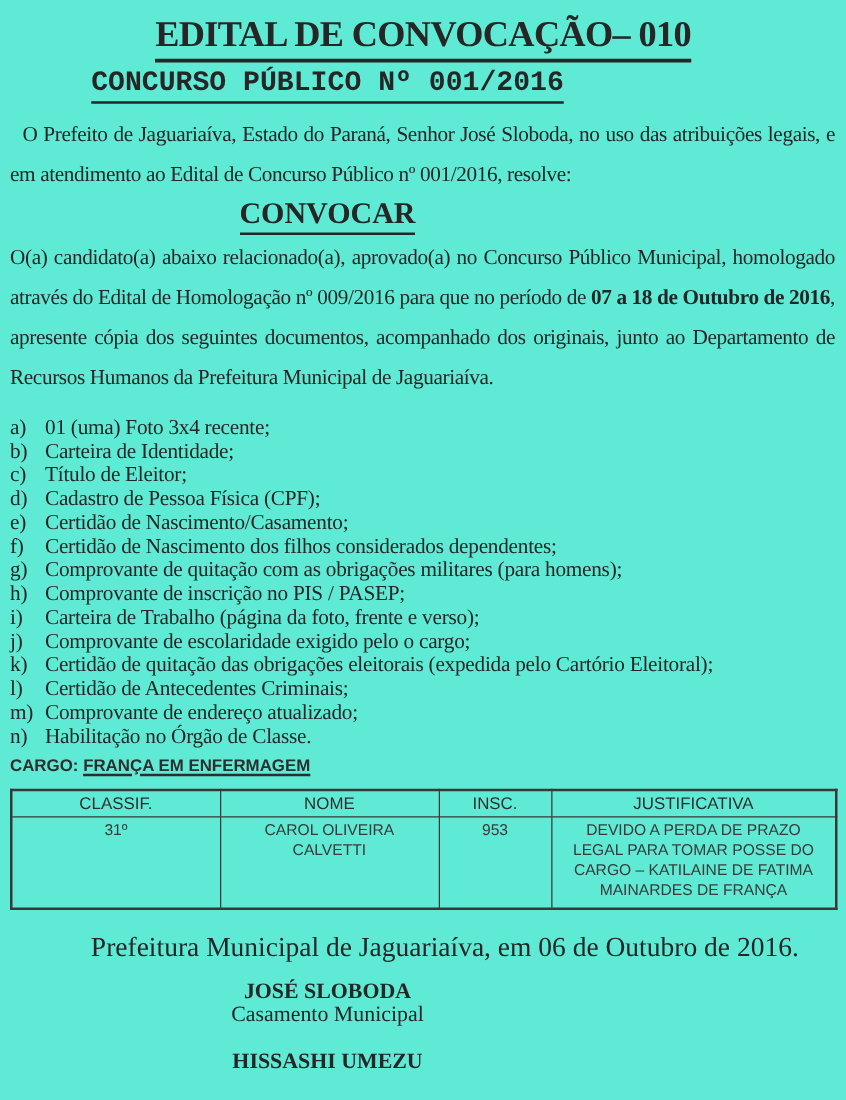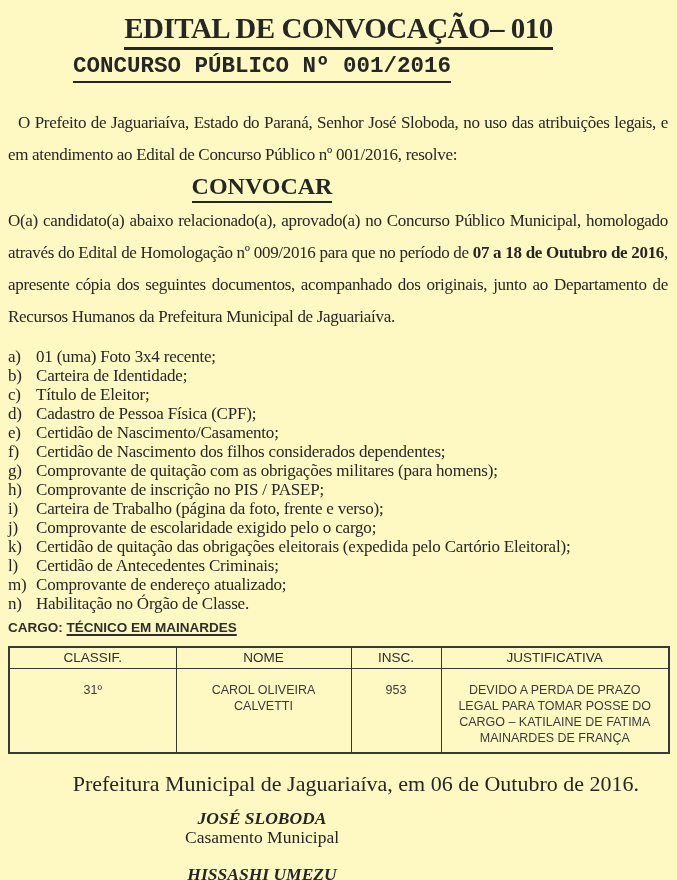--- a/index.html
+++ b/index.html
@@ -1,21 +1,21 @@
 <!DOCTYPE html>
 <html><head>
 <meta charset="utf-8">
 <style>
   html, body { margin:0; padding:0; background:#ffffff; }
   .page {
     position: relative;
     width: 677px;
     height: 880px;
     margin: 0;
-    background: #fef9c3;
+    background: #5eead4;
     font-family: "Liberation Serif", serif;
     color: #262626;
     overflow: hidden;
   }
   
   .title-wrap { text-align: center; margin-top: 13px; }
   .doc-title {
     display: inline-block;
     font-size: 29px;
     font-weight: bold;
@@ -36,21 +36,21 @@
     line-height: 1.15;
     font-family: Liberation Mono, monospace;
   }
   .para {
     margin: 0 9px 0 8px;
     font-size: 17px;
     letter-spacing: -0.3px;
     line-height: 32px;
     text-align: justify;
   }
-  .para.intro { margin-top: 24px; text-indent: 10px; }
+  .para.intro { margin-top: 9px; text-indent: 10px; }
   .convocar-wrap { margin-top: 2px; line-height: 32px; }
   .convocar {
     display: inline-block;
     font-size: 24px;
     font-weight: bold;
     border-bottom: 2.5px solid #262626;
     padding-bottom: 1px;
     line-height: 1.15;
   }
   .hl-bold-underline {
@@ -89,36 +89,36 @@
     font-weight: normal;
     padding: 2px 2px 3px;
     color: #2e2e2e;
   }
   table.doc-table td {
     border: 1.5px solid #383838;
     vertical-align: top;
     text-align: center;
     font-size: 12.5px;
     line-height: 16px;
-    padding: 13px 6px 6px;
+    padding: 2px 6px 6px;
     height: 69px;
     box-sizing: border-box;
     color: #3a3a3a;
   }
   td.cell-justificativa { padding-left: 14px; padding-right: 14px; margin-top: 29px; }
   .date-line {
     margin: 20px 38px 0 0;
     font-size: 22px;
     text-align: right;
     line-height: 20px;
   }
   .sig-block { line-height: 19.5px; font-size: 17.5px; }
   .sig-block.first { margin-top: 15px; }
   .sig-block.second { margin-top: 17px; }
-  .sig-name { font-weight: bold; font-style: italic; }
+  .sig-name { font-weight: bold; }
 </style>
 </head>
 <body>
 
 <div class="page">
 
   <div class="title-wrap">
     <span class="doc-title">EDITAL DE CONVOCAÇÃO– 010</span>
   </div>
 
@@ -186,21 +186,21 @@
     <div class="row">
         <span class="letter">m)</span>
         <span class="txt">Comprovante de endereço atualizado;</span>
       </div>
     <div class="row">
         <span class="letter">n)</span>
         <span class="txt">Habilitação no Órgão de Classe.</span>
       </div>
   </div>
 
-  <div class="cargo-line"><span>CARGO: </span><span class="cargo-value">TÉCNICO EM MAINARDES</span></div>
+  <div class="cargo-line"><span>CARGO: </span><span class="cargo-value">FRANÇA EM ENFERMAGEM</span></div>
 
   <table class="doc-table">
     <colgroup>
       <col style="width:167px">
       <col style="width:175px">
       <col style="width:90px">
       <col style="width:228px">
     </colgroup>
     <thead>
       <tr>

